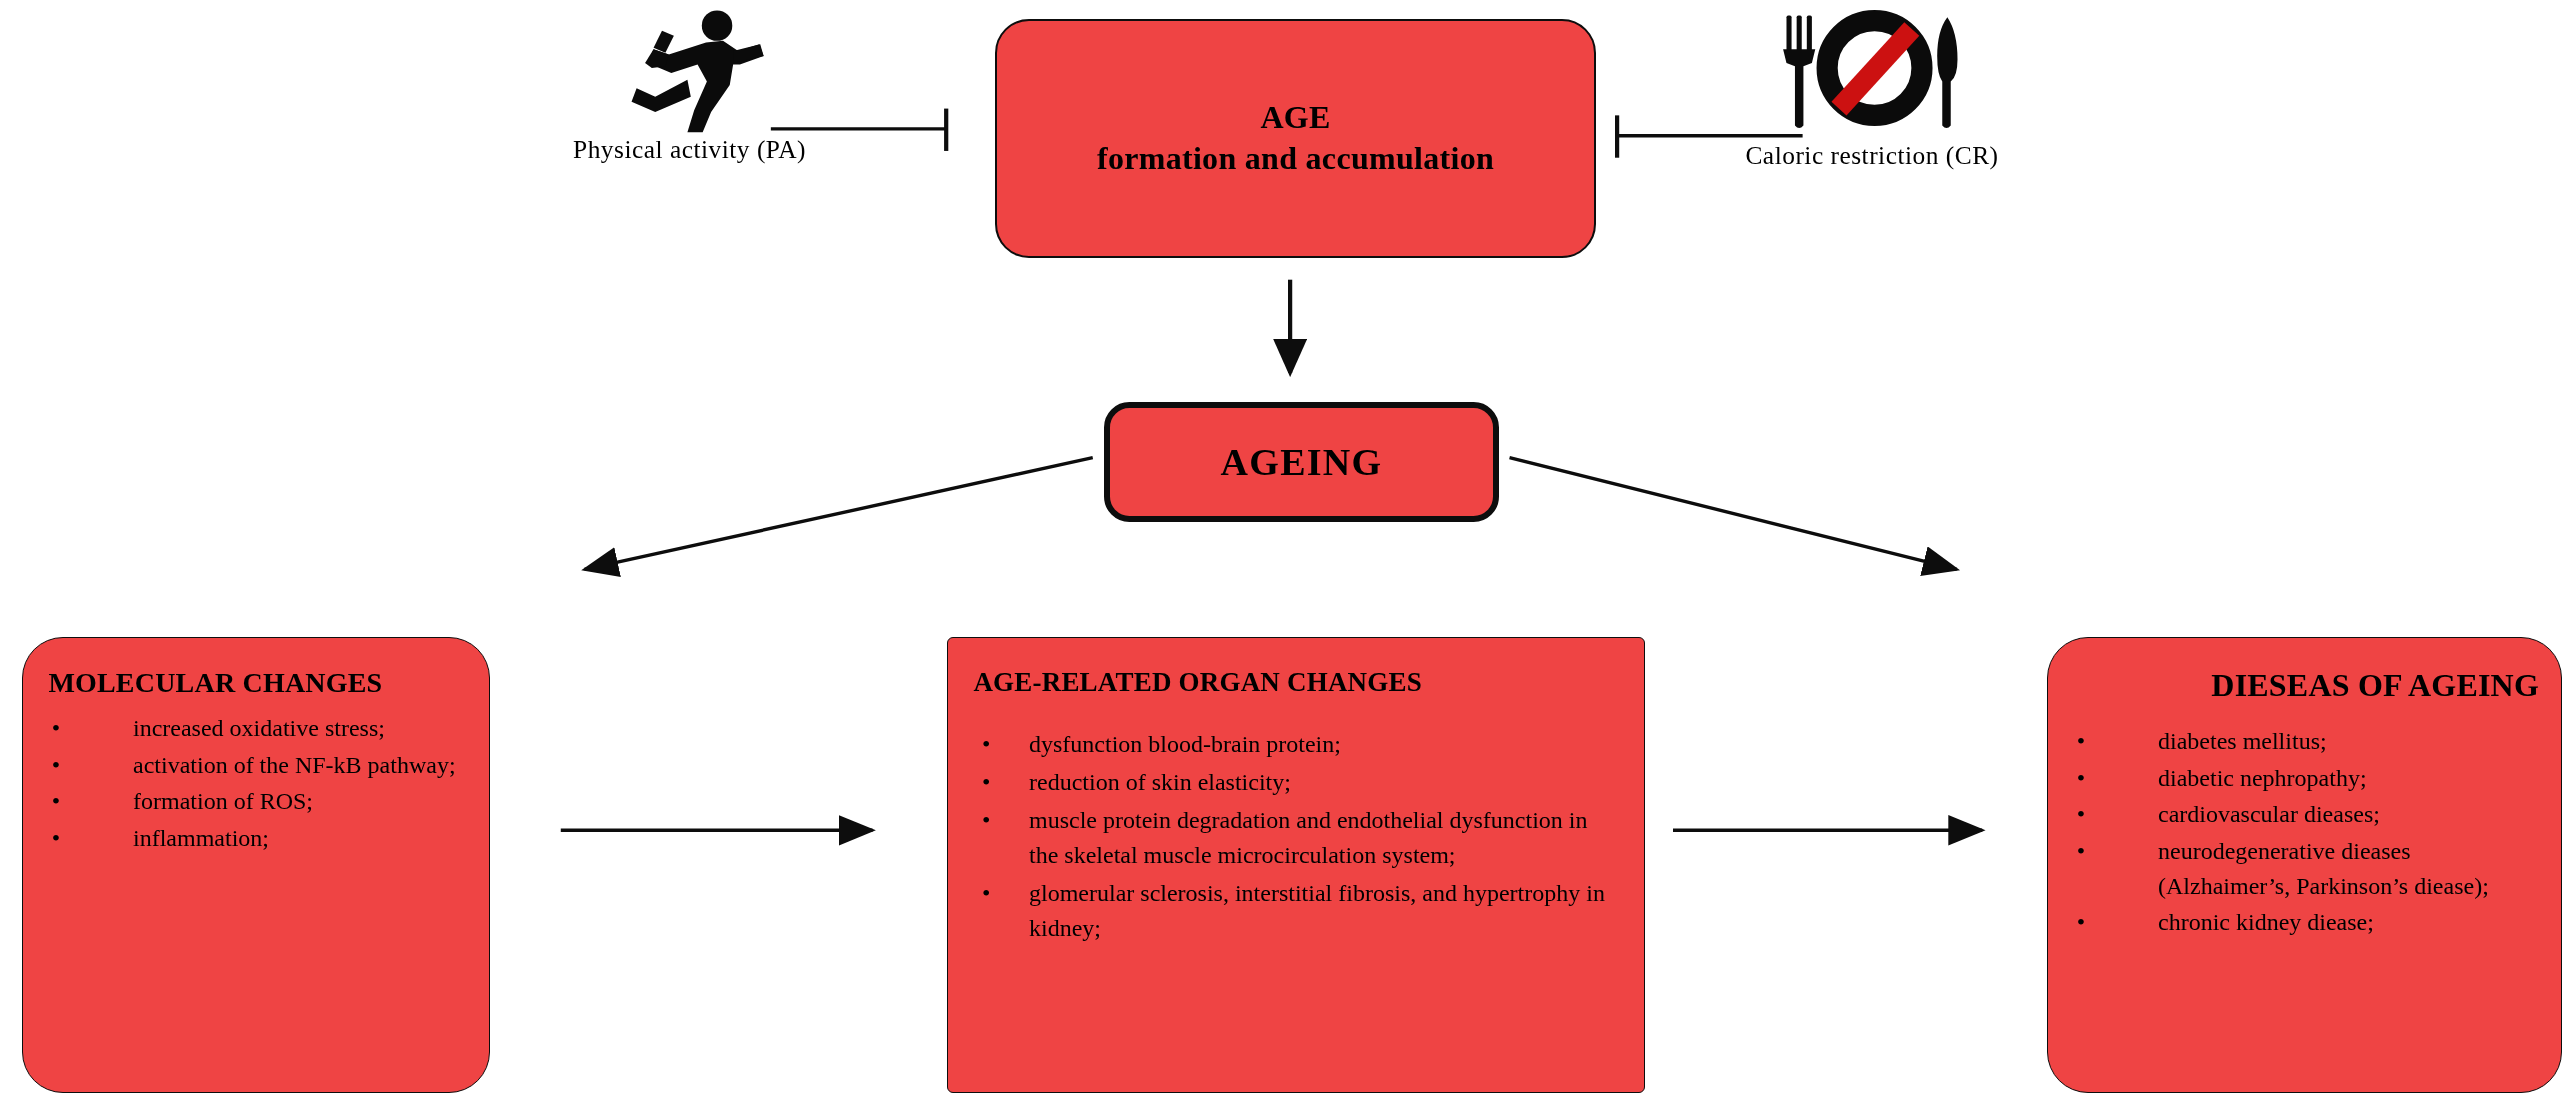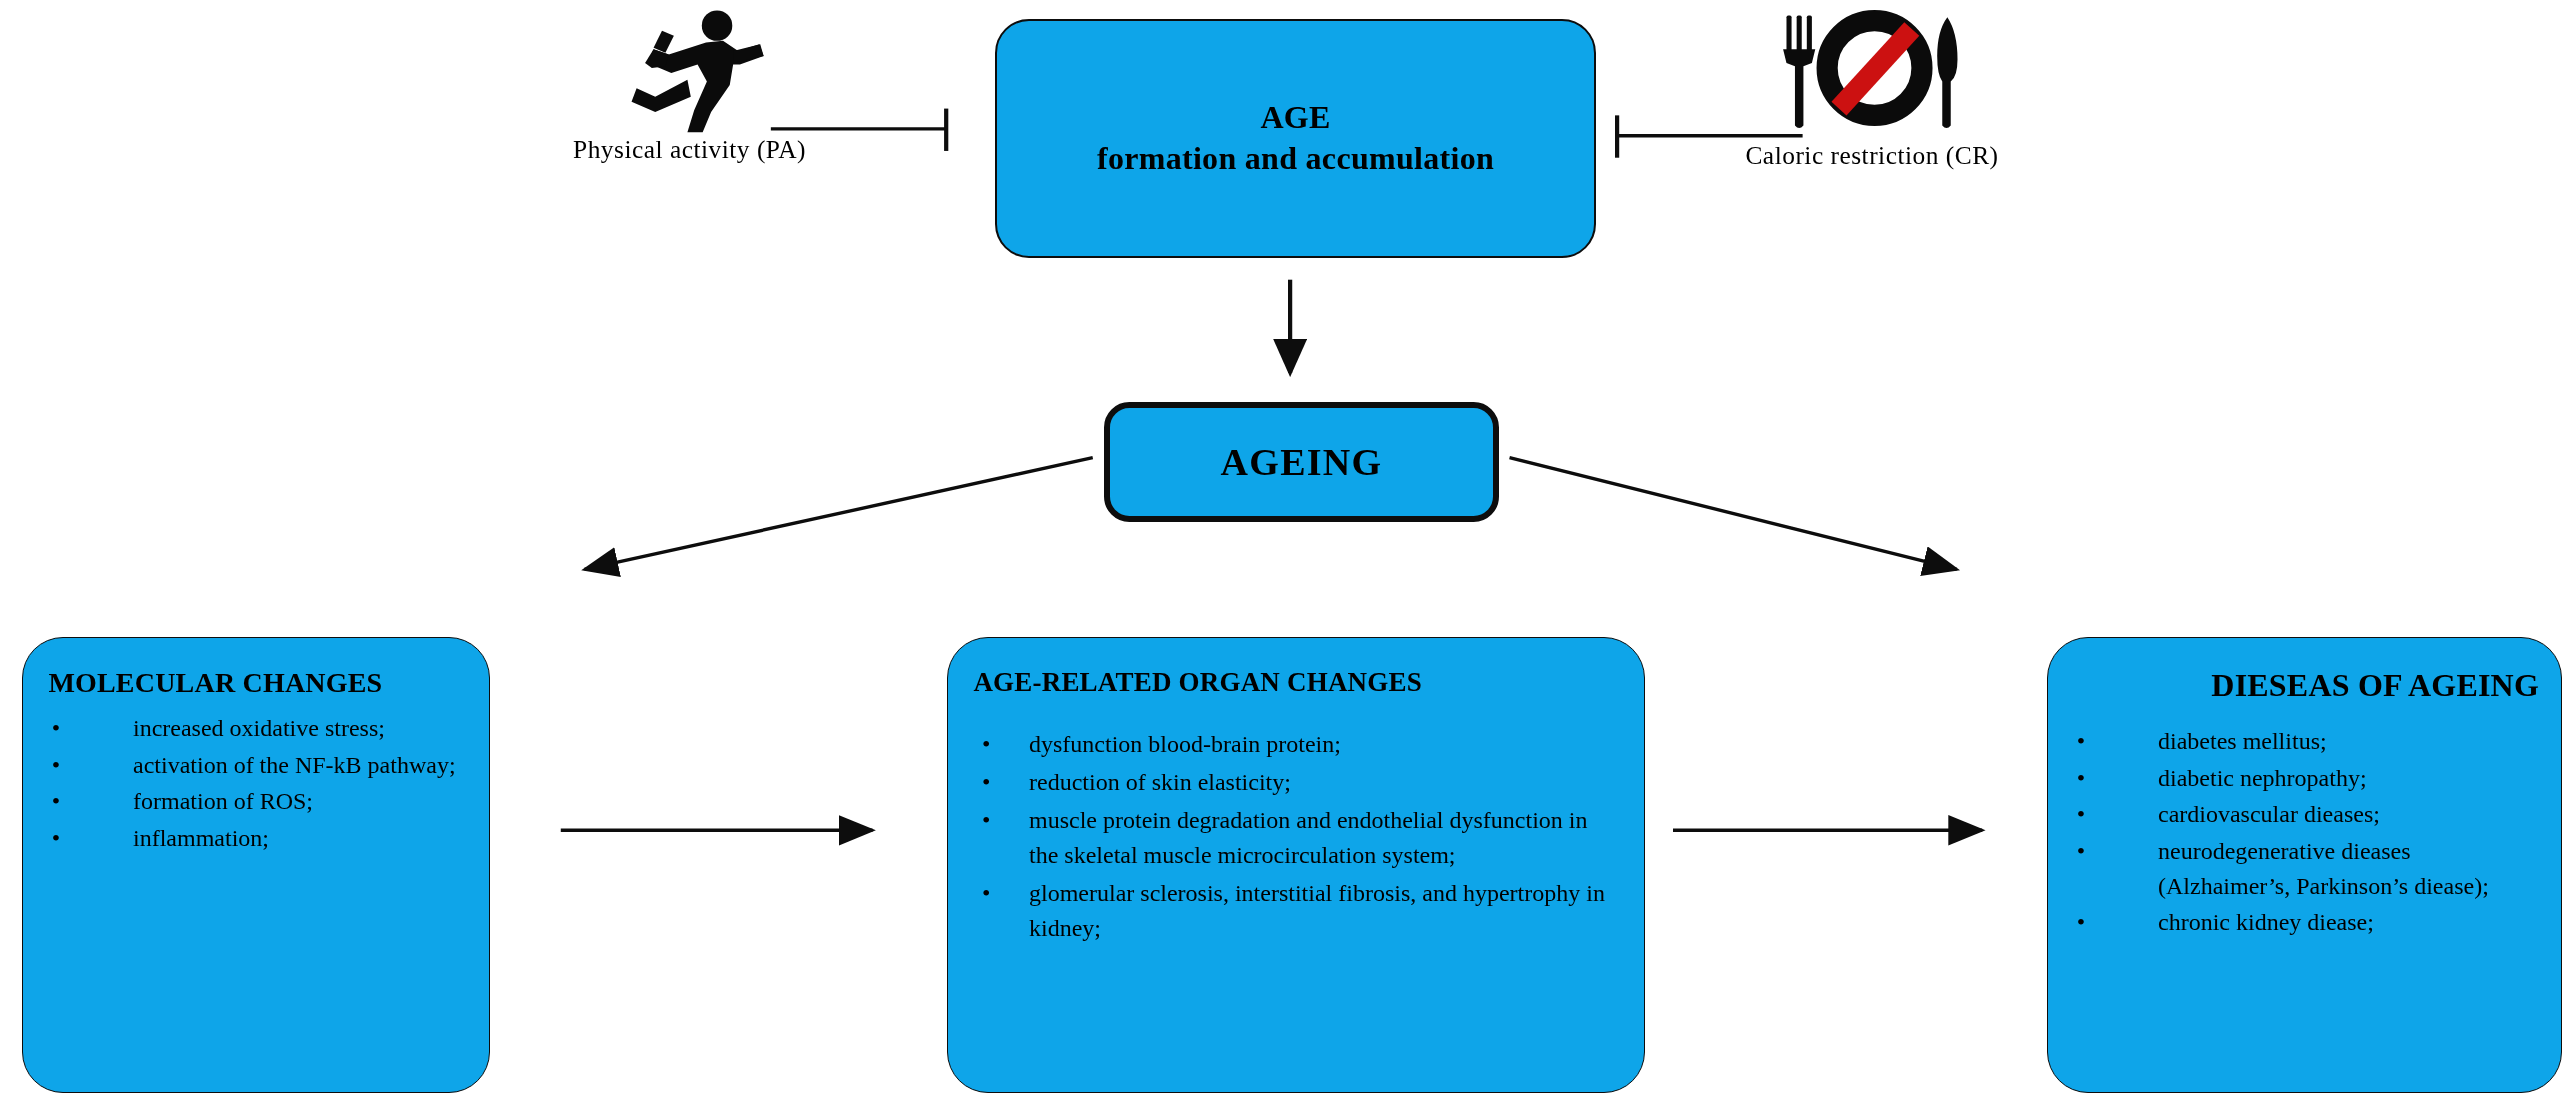--- a/index.html
+++ b/index.html
@@ -8,21 +8,21 @@
     width:2576px;height:1110px;position:relative;overflow:hidden;
     font-family:"Liberation Serif","DejaVu Serif",serif;
     color:#000000;
   }
   #canvas{position:absolute;left:0;top:0;width:2576px;height:1110px;}
 
   svg.edges{position:absolute;left:0;top:0;width:2576px;height:1110px;pointer-events:none;}
 
   .node{
     position:absolute;
-    background:#0ea5e9;
+    background:#ef4444;
     border:1.7px solid #0d0d0d;
     border-radius:41px;
     box-sizing:border-box;
   }
   .node.thick{border-width:6px;border-radius:25.4px;}
 
   
   #age-box{
     left:995px;top:18.6px;width:601px;height:239px;
     border-radius:34px;border-width:2.5px;
@@ -40,21 +40,21 @@
     left:1104px;top:402px;width:395px;height:120px;
     display:flex;align-items:center;justify-content:center;
   }
   #ageing-box .ageing-text{
     font-weight:bold;font-size:38px;letter-spacing:1.3px;
   }
 
   
   .leafbox{top:637px;height:456px;padding:24px 22px 15.2px 22px;}
   #molecular-box{left:22px;width:468px;}
-  #organ-box{left:947px;width:698px;}
+  #organ-box{left:947px;width:698px;border-radius:6px;}
   #diseases-box{left:2047px;width:515px;}
 
   .leaf-title{
     font-weight:bold;font-size:28px;letter-spacing:0.2px;
     margin:5.1px 0 0 3.4px;white-space:nowrap;
   }
   #organ-box .leaf-title{font-size:27px;}
   #diseases-box .leaf-title{font-size:32px;text-align:right;}
 
   ul.bullets{

